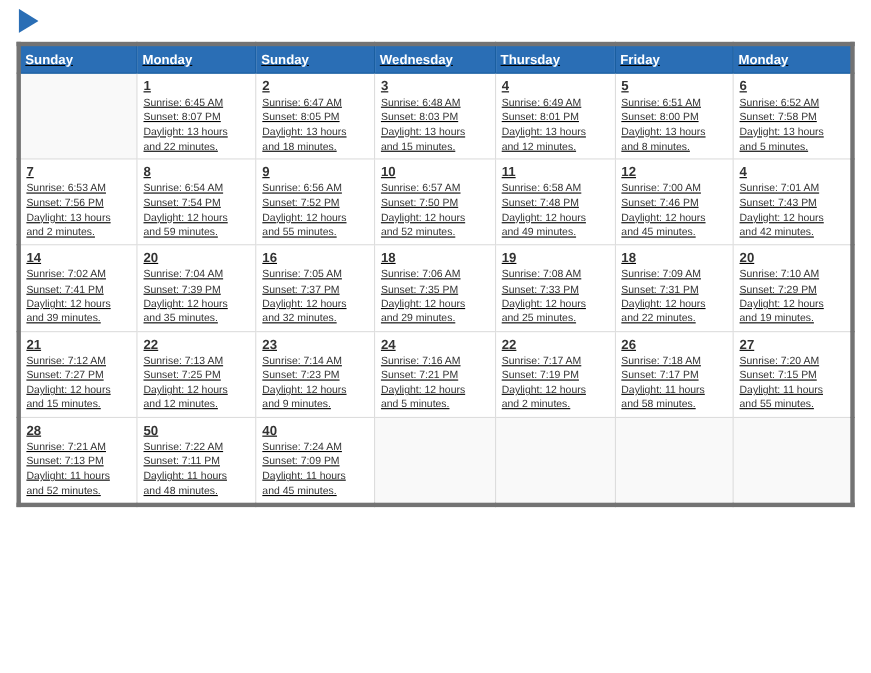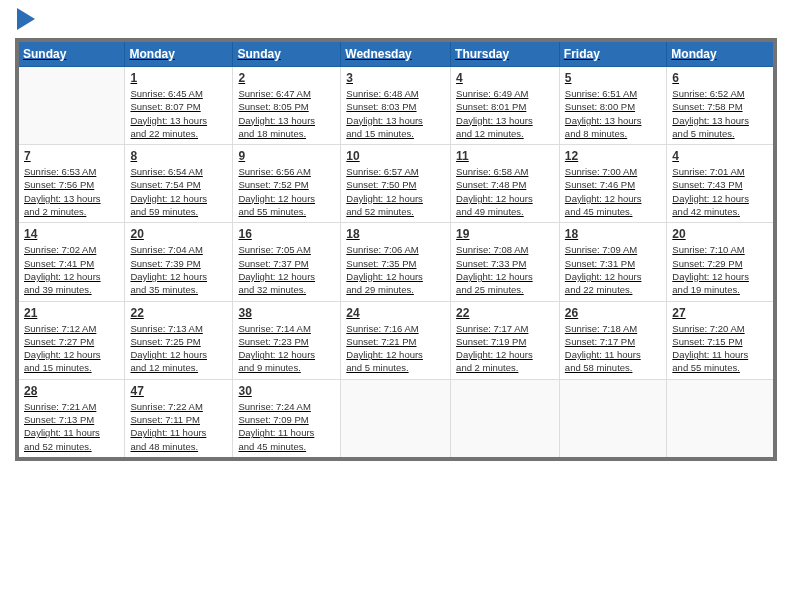--- a/index.html
+++ b/index.html
@@ -229,21 +229,21 @@
         <tr>
           <td>
             <span class="day-number">21</span>
             <div class="cell-info">Sunrise: 7:12 AM<br>Sunset: 7:27 PM<br>Daylight: 12 hours<br>and 15 minutes.</div>
           </td>
           <td>
             <span class="day-number">22</span>
             <div class="cell-info">Sunrise: 7:13 AM<br>Sunset: 7:25 PM<br>Daylight: 12 hours<br>and 12 minutes.</div>
           </td>
           <td>
-            <span class="day-number">38</span>
+            <span class="day-number">23</span>
             <div class="cell-info">Sunrise: 7:14 AM<br>Sunset: 7:23 PM<br>Daylight: 12 hours<br>and 9 minutes.</div>
           </td>
           <td>
             <span class="day-number">24</span>
             <div class="cell-info">Sunrise: 7:16 AM<br>Sunset: 7:21 PM<br>Daylight: 12 hours<br>and 5 minutes.</div>
           </td>
           <td>
             <span class="day-number">22</span>
             <div class="cell-info">Sunrise: 7:17 AM<br>Sunset: 7:19 PM<br>Daylight: 12 hours<br>and 2 minutes.</div>
           </td>
@@ -255,25 +255,25 @@
             <span class="day-number">27</span>
             <div class="cell-info">Sunrise: 7:20 AM<br>Sunset: 7:15 PM<br>Daylight: 11 hours<br>and 55 minutes.</div>
           </td>
         </tr>
         <tr>
           <td>
             <span class="day-number">28</span>
             <div class="cell-info">Sunrise: 7:21 AM<br>Sunset: 7:13 PM<br>Daylight: 11 hours<br>and 52 minutes.</div>
           </td>
           <td>
-            <span class="day-number">47</span>
+            <span class="day-number">50</span>
             <div class="cell-info">Sunrise: 7:22 AM<br>Sunset: 7:11 PM<br>Daylight: 11 hours<br>and 48 minutes.</div>
           </td>
           <td>
-            <span class="day-number">30</span>
+            <span class="day-number">40</span>
             <div class="cell-info">Sunrise: 7:24 AM<br>Sunset: 7:09 PM<br>Daylight: 11 hours<br>and 45 minutes.</div>
           </td>
           <td class="empty"></td>
           <td class="empty"></td>
           <td class="empty"></td>
           <td class="empty"></td>
         </tr>
       </tbody>
   </table>
 </div>

